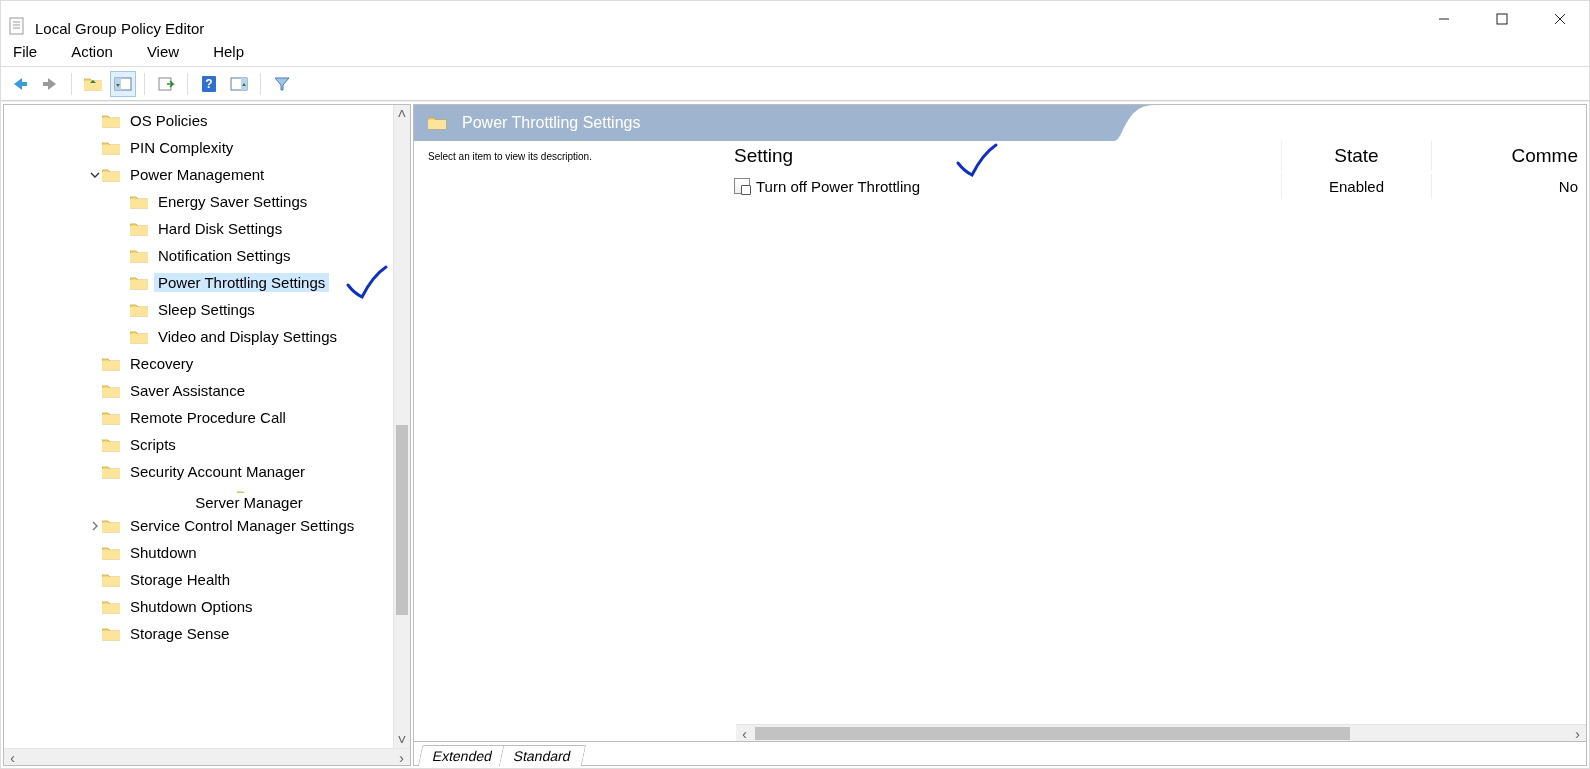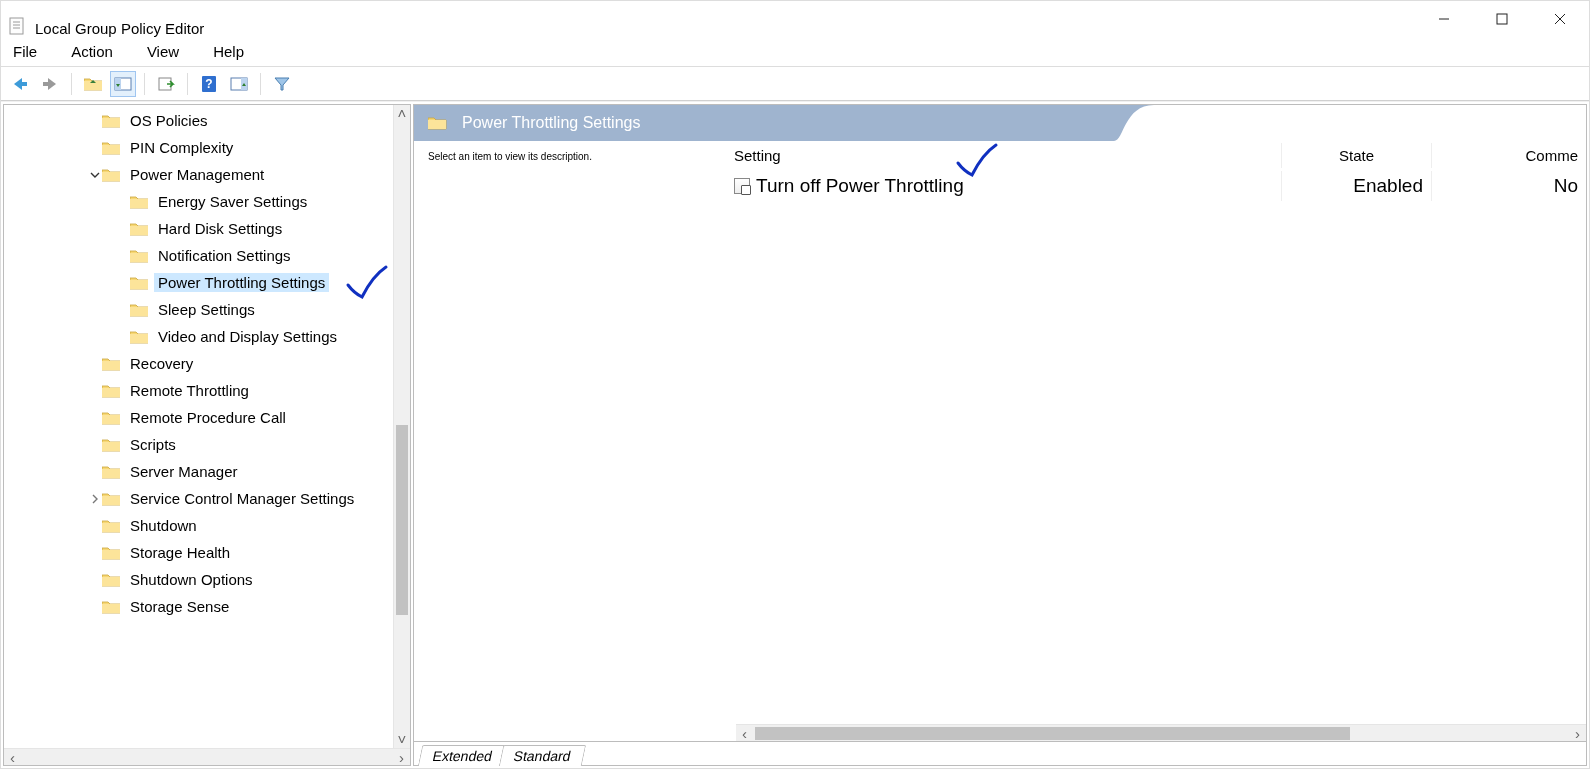--- a/index.html
+++ b/index.html
@@ -36,26 +36,26 @@
   .tree-hscroll .lh, .tree-hscroll .rh { width: 17px; display: flex; align-items: center; justify-content: center; color: #666; }
   .tree-hscroll .track { flex: 1; position: relative; }
   
   .details-pane { flex: 1; border: 1px solid #bcbcbc; margin: 2px 2px 2px 0; display: flex; flex-direction: column; min-width: 0; }
   .folder-header { height: 36px; background: #9fb4cf; display: flex; align-items: center; padding-left: 14px; position: relative; }
   .folder-header .ftitle { color: #fff; font-size: 16px; margin-left: 14px; }
   .ext-body { flex: 1; display: flex; }
   .desc-col { width: 312px; padding: 10px 14px; font-size: 10px; }
   .list-col { flex: 1; display: flex; flex-direction: column; min-width: 0; }
   .list-head { height: 30px; display: flex; align-items: center; border-bottom: 1px solid #fff; }
-  .list-head .col { padding: 4px 8px; font-size: 15px; }
+  .list-head .col { padding: 4px 8px; font-size: 19px; }
   .col-setting { width: 555px; }
   .col-state { width: 150px; text-align: center; border-left: 1px solid #eee; }
   .col-comment { flex: 1; text-align: right; border-left: 1px solid #eee; padding-right: 6px; }
   .list-row { height: 30px; display: flex; align-items: center; }
-  .list-row .cell { padding: 4px 8px; font-size: 19px; text-align: right; }
+  .list-row .cell { padding: 4px 8px; font-size: 15px; }
   .policy-icon { width: 16px; height: 16px; margin-right: 6px; display: inline-block; border: 1px solid #888; background: linear-gradient(#fff,#eee); position: relative; }
   .policy-icon::after { content: ""; position: absolute; right: -2px; bottom: -2px; width: 8px; height: 8px; border: 1px solid #555; border-radius: 1px; background: #fff; }
   .details-hscroll { height: 17px; background: #f0f0f0; border-top: 1px solid #e5e5e5; display: flex; align-items: center; }
   .details-hscroll .lh, .details-hscroll .rh { width: 17px; display: flex; align-items: center; justify-content: center; color: #666; }
   .details-hscroll .thumbh { height: 13px; background: #c2c2c2; flex: 0 0 70%; margin-left: 2px; }
   .tabs-row { height: 24px; display: flex; align-items: flex-end; padding-left: 6px; gap: 0; border-top: 0; }
   .tab { padding: 2px 12px; border: 1px solid #bcbcbc; border-bottom: none; font-size: 14px; background: #fff; position: relative; top: 1px; }
   .tab.inactive { background: #fff; }
   .tabs-wrap { border-top: 1px solid #bcbcbc; }
   
@@ -246,37 +246,44 @@
               <svg width="18" height="15" class="folder-icon">
                 <use href="#fld"></use>
               </svg>
               <span class="lbl">Recovery</span>
             </div>
             <div class="tree-row" style="padding-left: 84px;">
               <span class="chev"></span>
               <svg width="18" height="15" class="folder-icon">
                 <use href="#fld"></use>
               </svg>
-              <span class="lbl">Remote Throttling</span>
+              <span class="lbl">Saver Assistance</span>
             </div>
             <div class="tree-row" style="padding-left: 84px;">
               <span class="chev"></span>
               <svg width="18" height="15" class="folder-icon">
                 <use href="#fld"></use>
               </svg>
               <span class="lbl">Remote Procedure Call</span>
             </div>
             <div class="tree-row" style="padding-left: 84px;">
               <span class="chev"></span>
               <svg width="18" height="15" class="folder-icon">
                 <use href="#fld"></use>
               </svg>
               <span class="lbl">Scripts</span>
             </div>
             <div class="tree-row" style="padding-left: 84px;">
+              <span class="chev"></span>
+              <svg width="18" height="15" class="folder-icon">
+                <use href="#fld"></use>
+              </svg>
+              <span class="lbl">Security Account Manager</span>
+            </div>
+            <div class="tree-row" style="padding-left: 84px; flex-direction: column;">
               <span class="chev"></span>
               <svg width="18" height="15" class="folder-icon">
                 <use href="#fld"></use>
               </svg>
               <span class="lbl">Server Manager</span>
             </div>
             <div class="tree-row" style="padding-left: 84px;">
               <span class="chev">
                 <svg width="10" height="10">
                   <path d="M3 1 L7 5 L3 9" stroke="#777" fill="none" stroke-width="1.4"></path>

